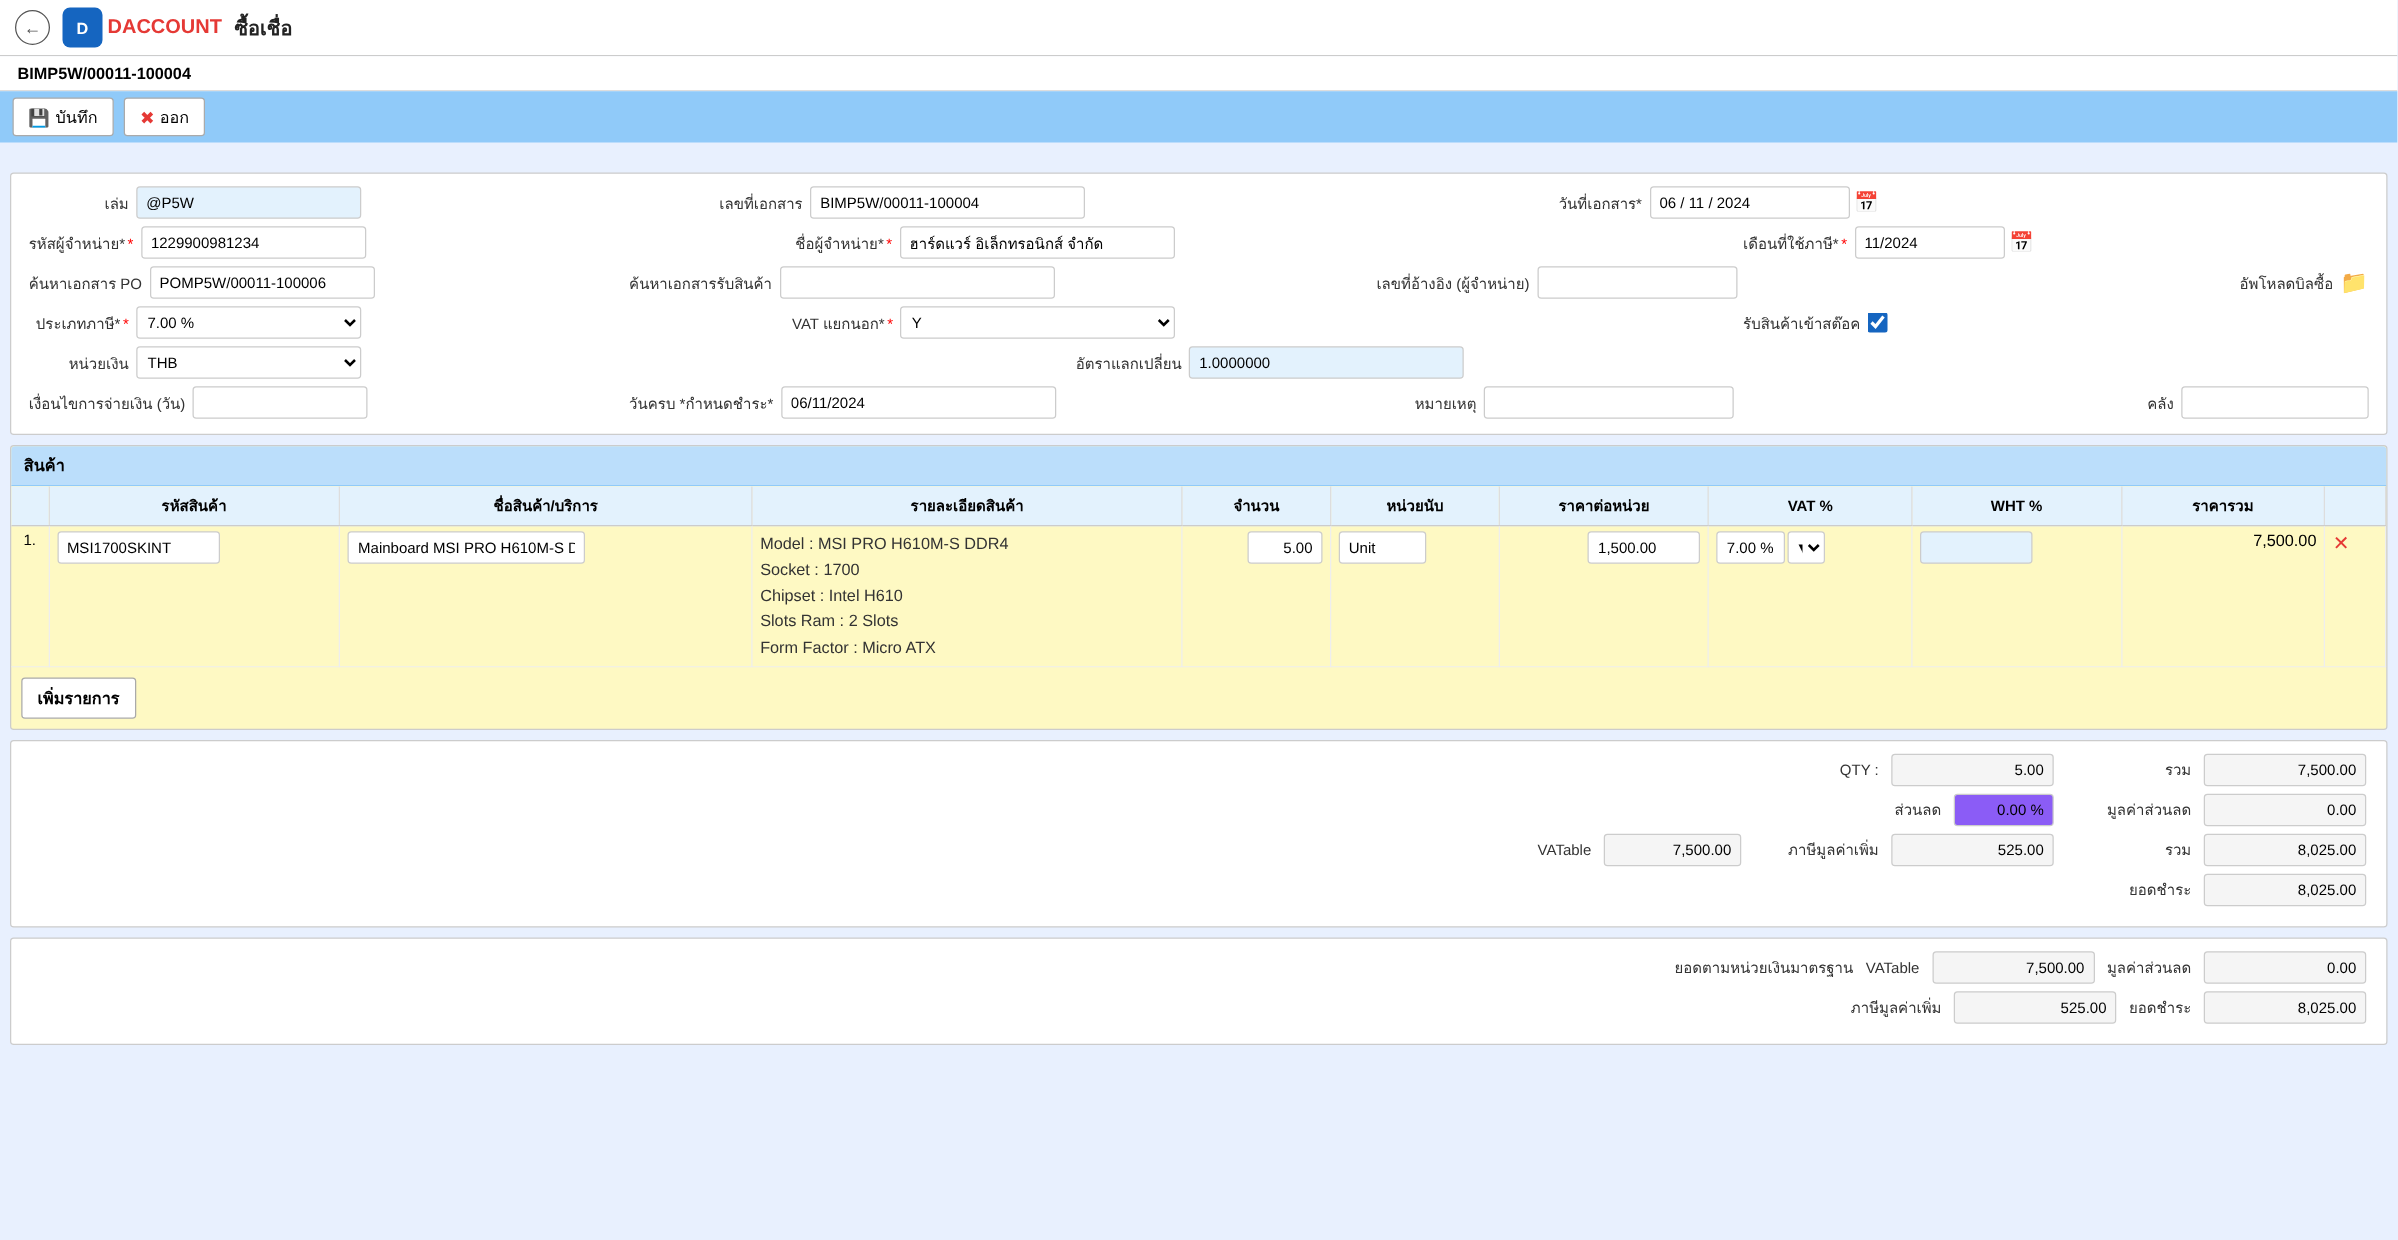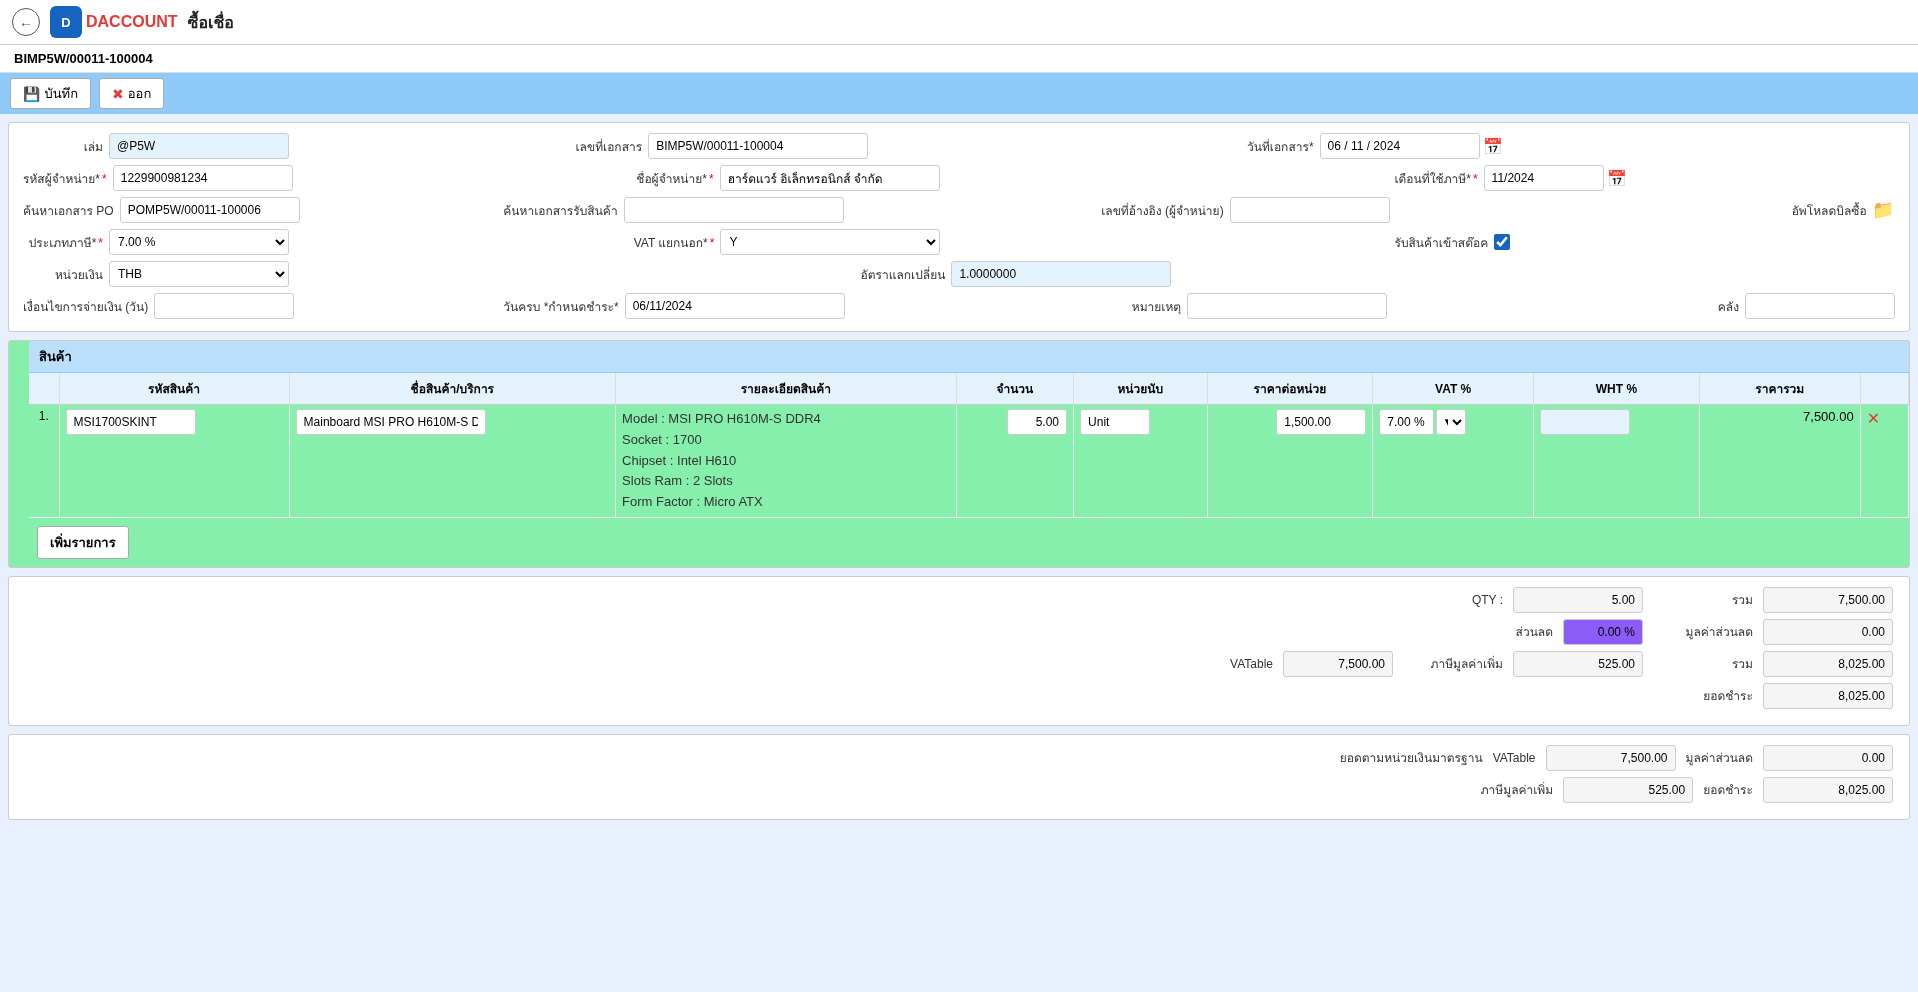--- a/index.html
+++ b/index.html
@@ -16,40 +16,40 @@
     .doc-number-bar { background: #fff; padding: 6px 14px; font-weight: bold; font-size: 13px; border-bottom: 1px solid #ddd; }
     
     
     .toolbar { background: #90caf9; padding: 5px 10px; display: flex; gap: 8px; align-items: center; }
     .toolbar-btn { display: flex; align-items: center; gap: 4px; padding: 4px 12px; background: #fff; border: 1px solid #aaa; border-radius: 3px; cursor: pointer; font-size: 13px; }
     .toolbar-btn .icon { font-size: 14px; }
     .toolbar-btn.save .icon { color: #1565c0; }
     .toolbar-btn.exit .icon { color: #e53935; }
     
     
-    .main-content { padding: 8px; }
+    .main-content { padding: 8px; margin-top: 16px; }
     
     
     .form-panel { background: #fff; border: 1px solid #ccc; border-radius: 3px; padding: 10px 14px; margin-bottom: 8px; }
     .form-row { display: flex; align-items: center; gap: 10px; }
     .field-group { display: flex; align-items: center; gap: 6px; flex: 1; }
     .field-label { color: #333; white-space: nowrap; min-width: 80px; text-align: right; font-size: 12px; }
     .field-label.required::after { content: '*'; color: red; margin-left: 2px; }
     .field-input { border: 1px solid #ccc; border-radius: 3px; padding: 3px 7px; font-size: 12px; background: #f5f5f5; height: 26px; }
     .field-input.white { background: #fff; }
     .field-input.blue-bg { background: #e3f2fd; }
     .field-select { border: 1px solid #ccc; border-radius: 3px; padding: 3px 4px; font-size: 12px; height: 26px; background: #fff; }
     .date-input-wrap { display: flex; align-items: center; gap: 4px; }
     .calendar-icon { color: #1565c0; font-size: 16px; cursor: pointer; }
     
     
     .section-header { background: #bbdefb; padding: 5px 10px; font-weight: bold; font-size: 13px; border-bottom: 1px solid #90caf9; margin-bottom: 0; border-radius: 3px 3px 0 0; }
     
     
-    .products-panel { background: #86efac; border: 1px solid #ccc; border-radius: 3px; margin-bottom: 8px; padding-left: 20px; }
+    .products-panel { background: #fef9c3; border: 1px solid #ccc; border-radius: 3px; margin-bottom: 8px; }
     .table-wrap { overflow-x: auto; }
     table { width: 100%; border-collapse: collapse; }
     th { background: #e3f2fd; padding: 6px 8px; text-align: center; font-size: 12px; border-bottom: 1px solid #ccc; border-right: 1px solid #ddd; white-space: nowrap; }
     td { padding: 4px 6px; border-bottom: 1px solid #eee; border-right: 1px solid #eee; font-size: 12px; vertical-align: top; }
     td input { border: 1px solid #ccc; border-radius: 2px; padding: 2px 5px; font-size: 12px; background: #fff; }
     .num-col { width: 30px; text-align: center; }
     .delete-btn { color: #e53935; font-size: 16px; cursor: pointer; border: none; background: none; }
     
     
     .add-item-btn { display: inline-flex; align-items: center; gap: 4px; padding: 5px 12px; background: #fff; border: 1px solid #aaa; border-radius: 3px; cursor: pointer; margin: 8px; font-size: 12px; font-weight: bold; }

